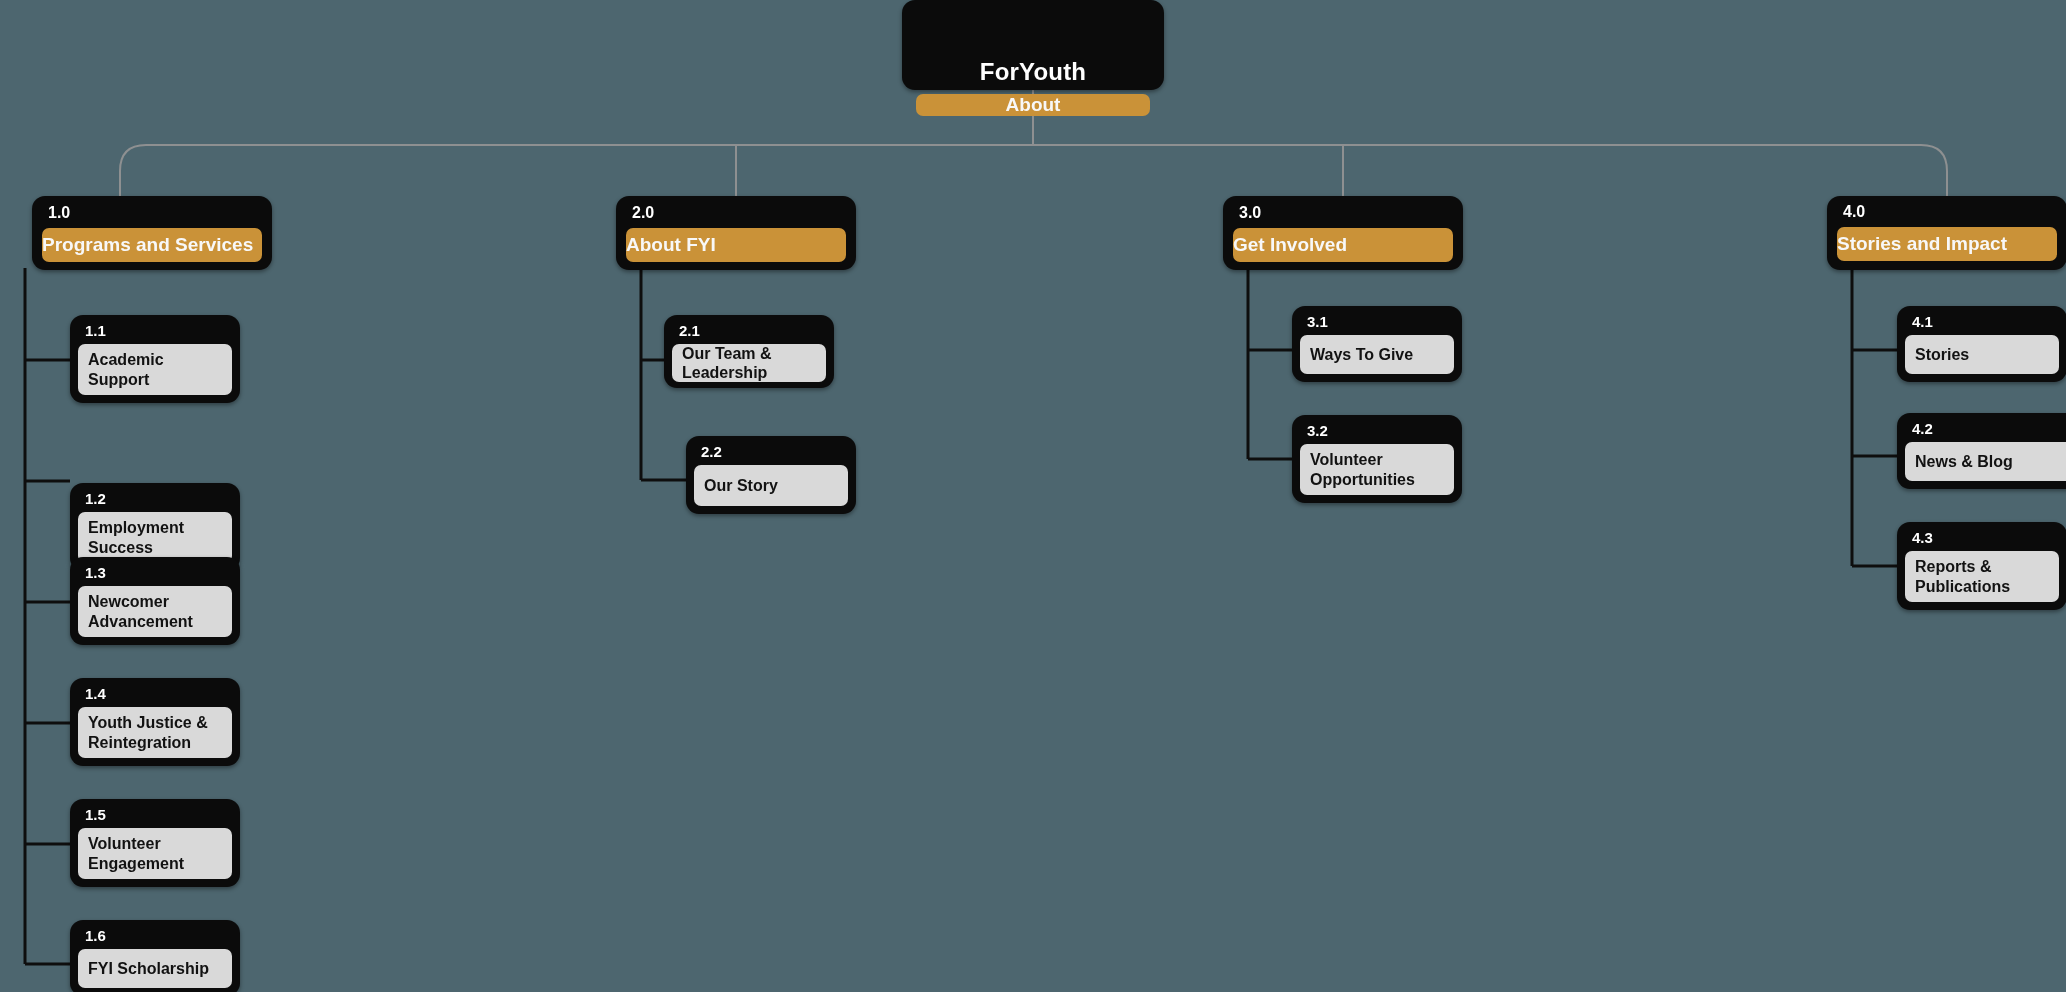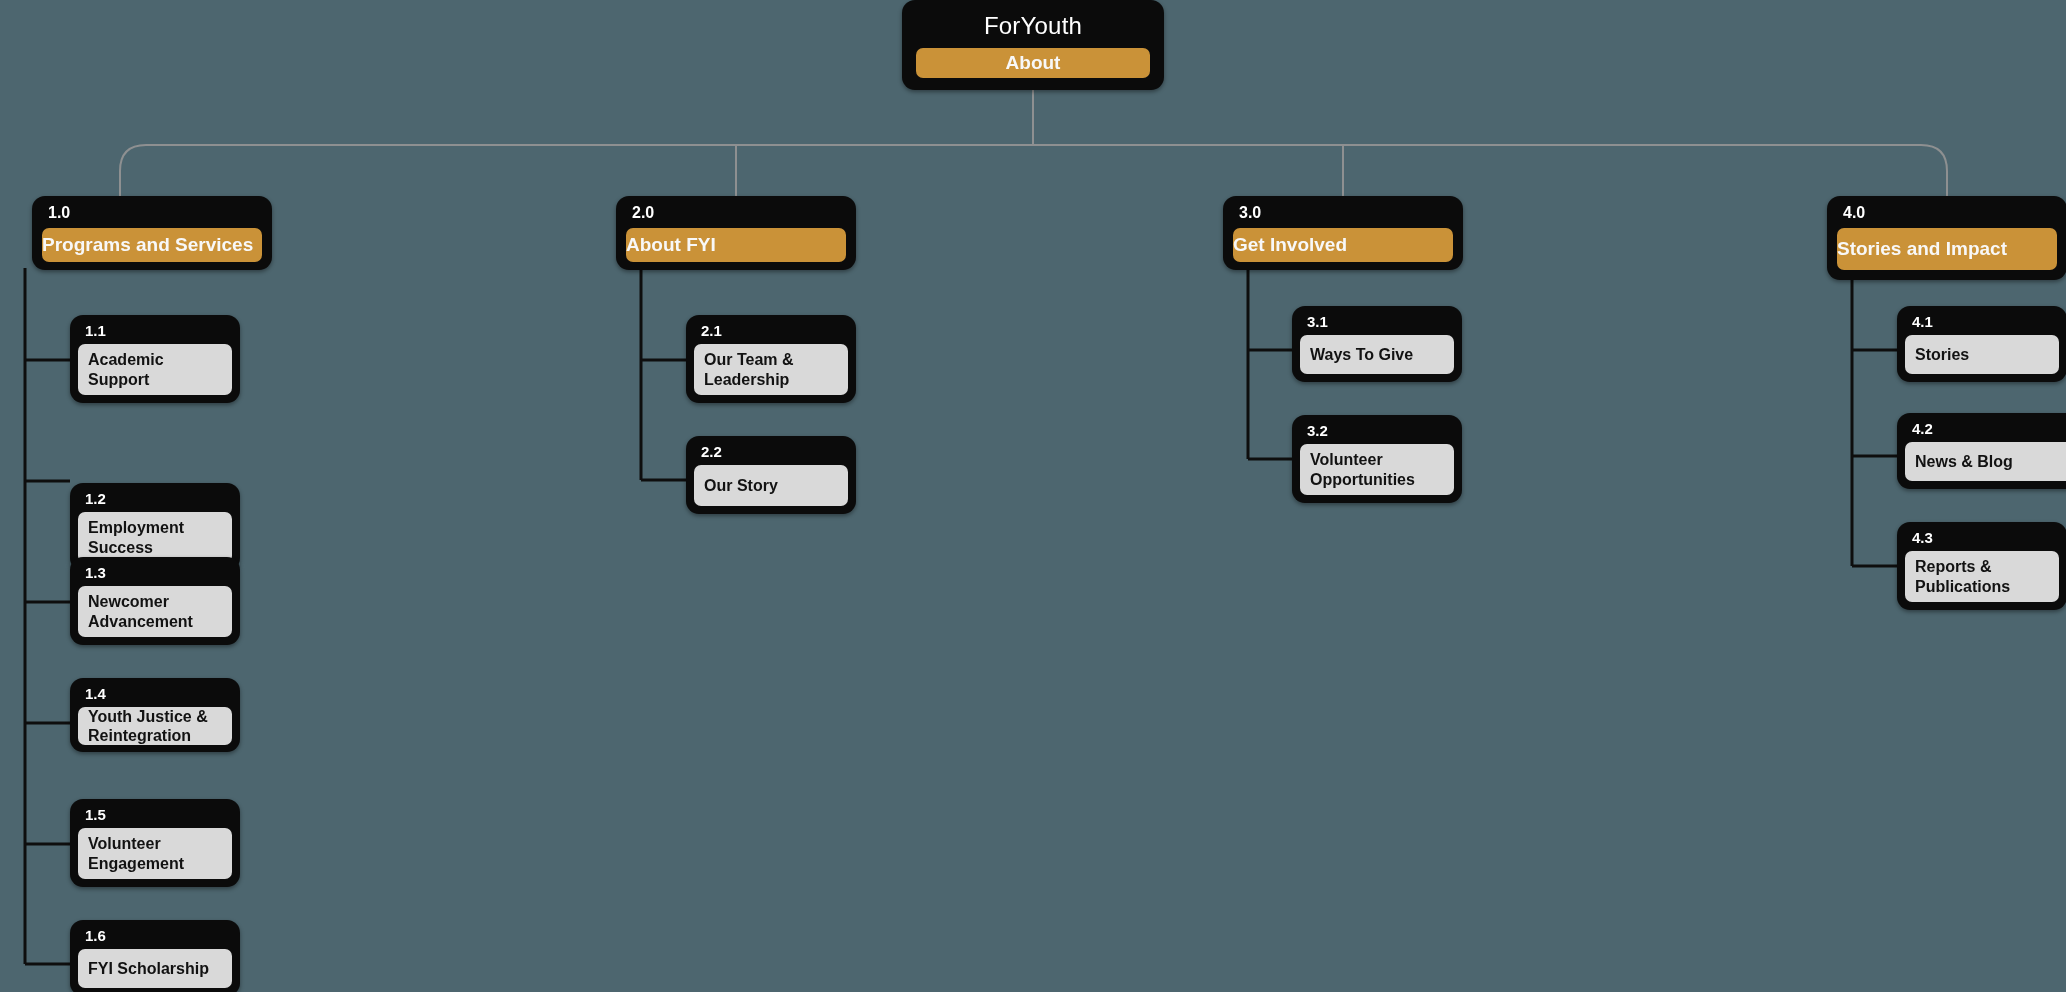--- a/index.html
+++ b/index.html
@@ -19,22 +19,22 @@
     border-radius: 13px;
     box-sizing: border-box;
     display: flex;
     flex-direction: column;
     box-shadow: 0 2px 4px rgba(0,0,0,0.4);
   }
 
   
   .node.root { padding: 8px 14px 12px 14px; align-items: stretch; }
   .root-title {
-    color: #FFFFFF; font-weight: normal; font-size: 24px;
-    text-align: center; padding: 4px 0 8px 0; letter-spacing: 0.2px;
+    color: #FFFFFF; font-weight: bold; font-size: 24px;
+    text-align: center; padding: 4px 0 8px 0; letter-spacing: 0.2px; margin-top: 46px;
   }
   .btn {
     border-radius: 7px;
     display: flex; align-items: center;
     font-weight: bold;
     box-sizing: border-box;
   }
   .btn.orange { background: #CA9238; color: #F8F8F8; }
   .btn.gray   { background: #D9D9D9; color: #121212; }
   .root .btn { height: 36px; justify-content: center; font-size: 19px; }
@@ -91,38 +91,38 @@
     <div class="btn gray">Academic Support</div>
   </div>
   <div class="node child" style="left:70px; top:436px; width:170px; height:88px;margin-top:47px;">
     <div class="num">1.2</div>
     <div class="btn gray">Employment Success</div>
   </div>
   <div class="node child" style="left:70px; top:557px; width:170px; height:88px;">
     <div class="num">1.3</div>
     <div class="btn gray">Newcomer Advancement</div>
   </div>
-  <div class="node child" style="left:70px; top:678px; width:170px; height:74px;">
+  <div class="node child" style="left:70px; top:678px; width:170px; height:88px;">
     <div class="num">1.4</div>
     <div class="btn gray">Youth Justice &amp; Reintegration</div>
   </div>
   <div class="node child" style="left:70px; top:799px; width:170px; height:88px;">
     <div class="num">1.5</div>
     <div class="btn gray">Volunteer Engagement</div>
   </div>
   <div class="node child" style="left:70px; top:920px; width:170px; height:76px;">
     <div class="num">1.6</div>
     <div class="btn gray">FYI Scholarship</div>
   </div>
 
   <div class="node section" style="left:616px; top:196px; width:240px; height:74px;">
     <div class="num">2.0</div>
     <div class="btn orange">About FYI</div>
   </div>
-  <div class="node child" style="left:686px; top:315px; width:170px; height:88px;">
+  <div class="node child" style="left:664px; top:315px; width:170px; height:73px;">
     <div class="num">2.1</div>
     <div class="btn gray">Our Team &amp; Leadership</div>
   </div>
   <div class="node child" style="left:686px; top:436px; width:170px; height:78px;">
     <div class="num">2.2</div>
     <div class="btn gray">Our Story</div>
   </div>
 
   <div class="node section" style="left:1223px; top:196px; width:240px; height:74px;">
     <div class="num">3.0</div>
@@ -130,21 +130,21 @@
   </div>
   <div class="node child" style="left:1292px; top:306px; width:170px; height:76px;">
     <div class="num">3.1</div>
     <div class="btn gray">Ways To Give</div>
   </div>
   <div class="node child" style="left:1292px; top:415px; width:170px; height:88px;">
     <div class="num">3.2</div>
     <div class="btn gray">Volunteer Opportunities</div>
   </div>
 
-  <div class="node section" style="left:1827px; top:196px; width:240px; height:84px;">
+  <div class="node section" style="left:1827px; top:196px; width:240px; height:74px;justify-content:center;">
     <div class="num">4.0</div>
     <div class="btn orange">Stories and Impact</div>
   </div>
   <div class="node child" style="left:1897px; top:306px; width:170px; height:76px;">
     <div class="num">4.1</div>
     <div class="btn gray">Stories</div>
   </div>
   <div class="node child" style="left:1897px; top:413px; width:190px; height:76px;justify-content:space-between;">
     <div class="num">4.2</div>
     <div class="btn gray">News &amp; Blog</div>

